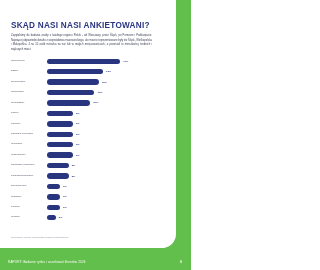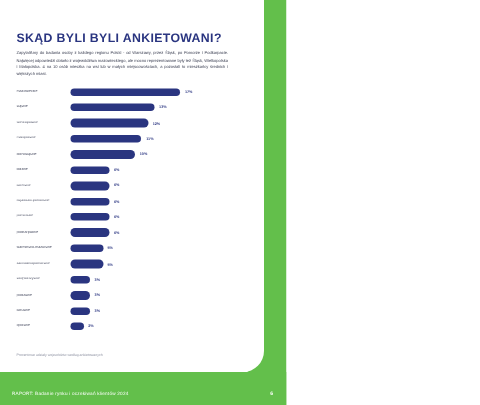--- a/index.html
+++ b/index.html
@@ -89,21 +89,21 @@
 </head>
 <body>
 
 <div class="page">
 
   <div class="right-strip"></div>
   <div class="card"></div>
 
   <div class="content">
 
-    <div class="title">SKĄD BYLI BYLI ANKIETOWANI?</div>
+    <div class="title">SKĄD NASI NASI ANKIETOWANI?</div>
 
     <div class="intro">Zapytaliśmy do badania osoby z każdego regionu Polski - od Warszawy, przez Śląsk, po Pomorze i Podkarpacie. Najwięcej odpowiedzi dotarło z województwa mazowieckiego, ale mocno reprezentowane były też Śląsk, Wielkopolska i Małopolska. 4 na 10 osób mieszka na wsi lub w małych miejscowościach, a pozostali to mieszkańcy średnich i większych miast.</div>
 
     <div class="chart">
         <div class="row">
           <div class="row-label">mazowieckie</div>
           <div class="bar-area">
             <div class="bar" style="width: 73.1px; background: rgb(42, 53, 128);"></div>
             <div class="bar-val">17%</div>
           </div>

